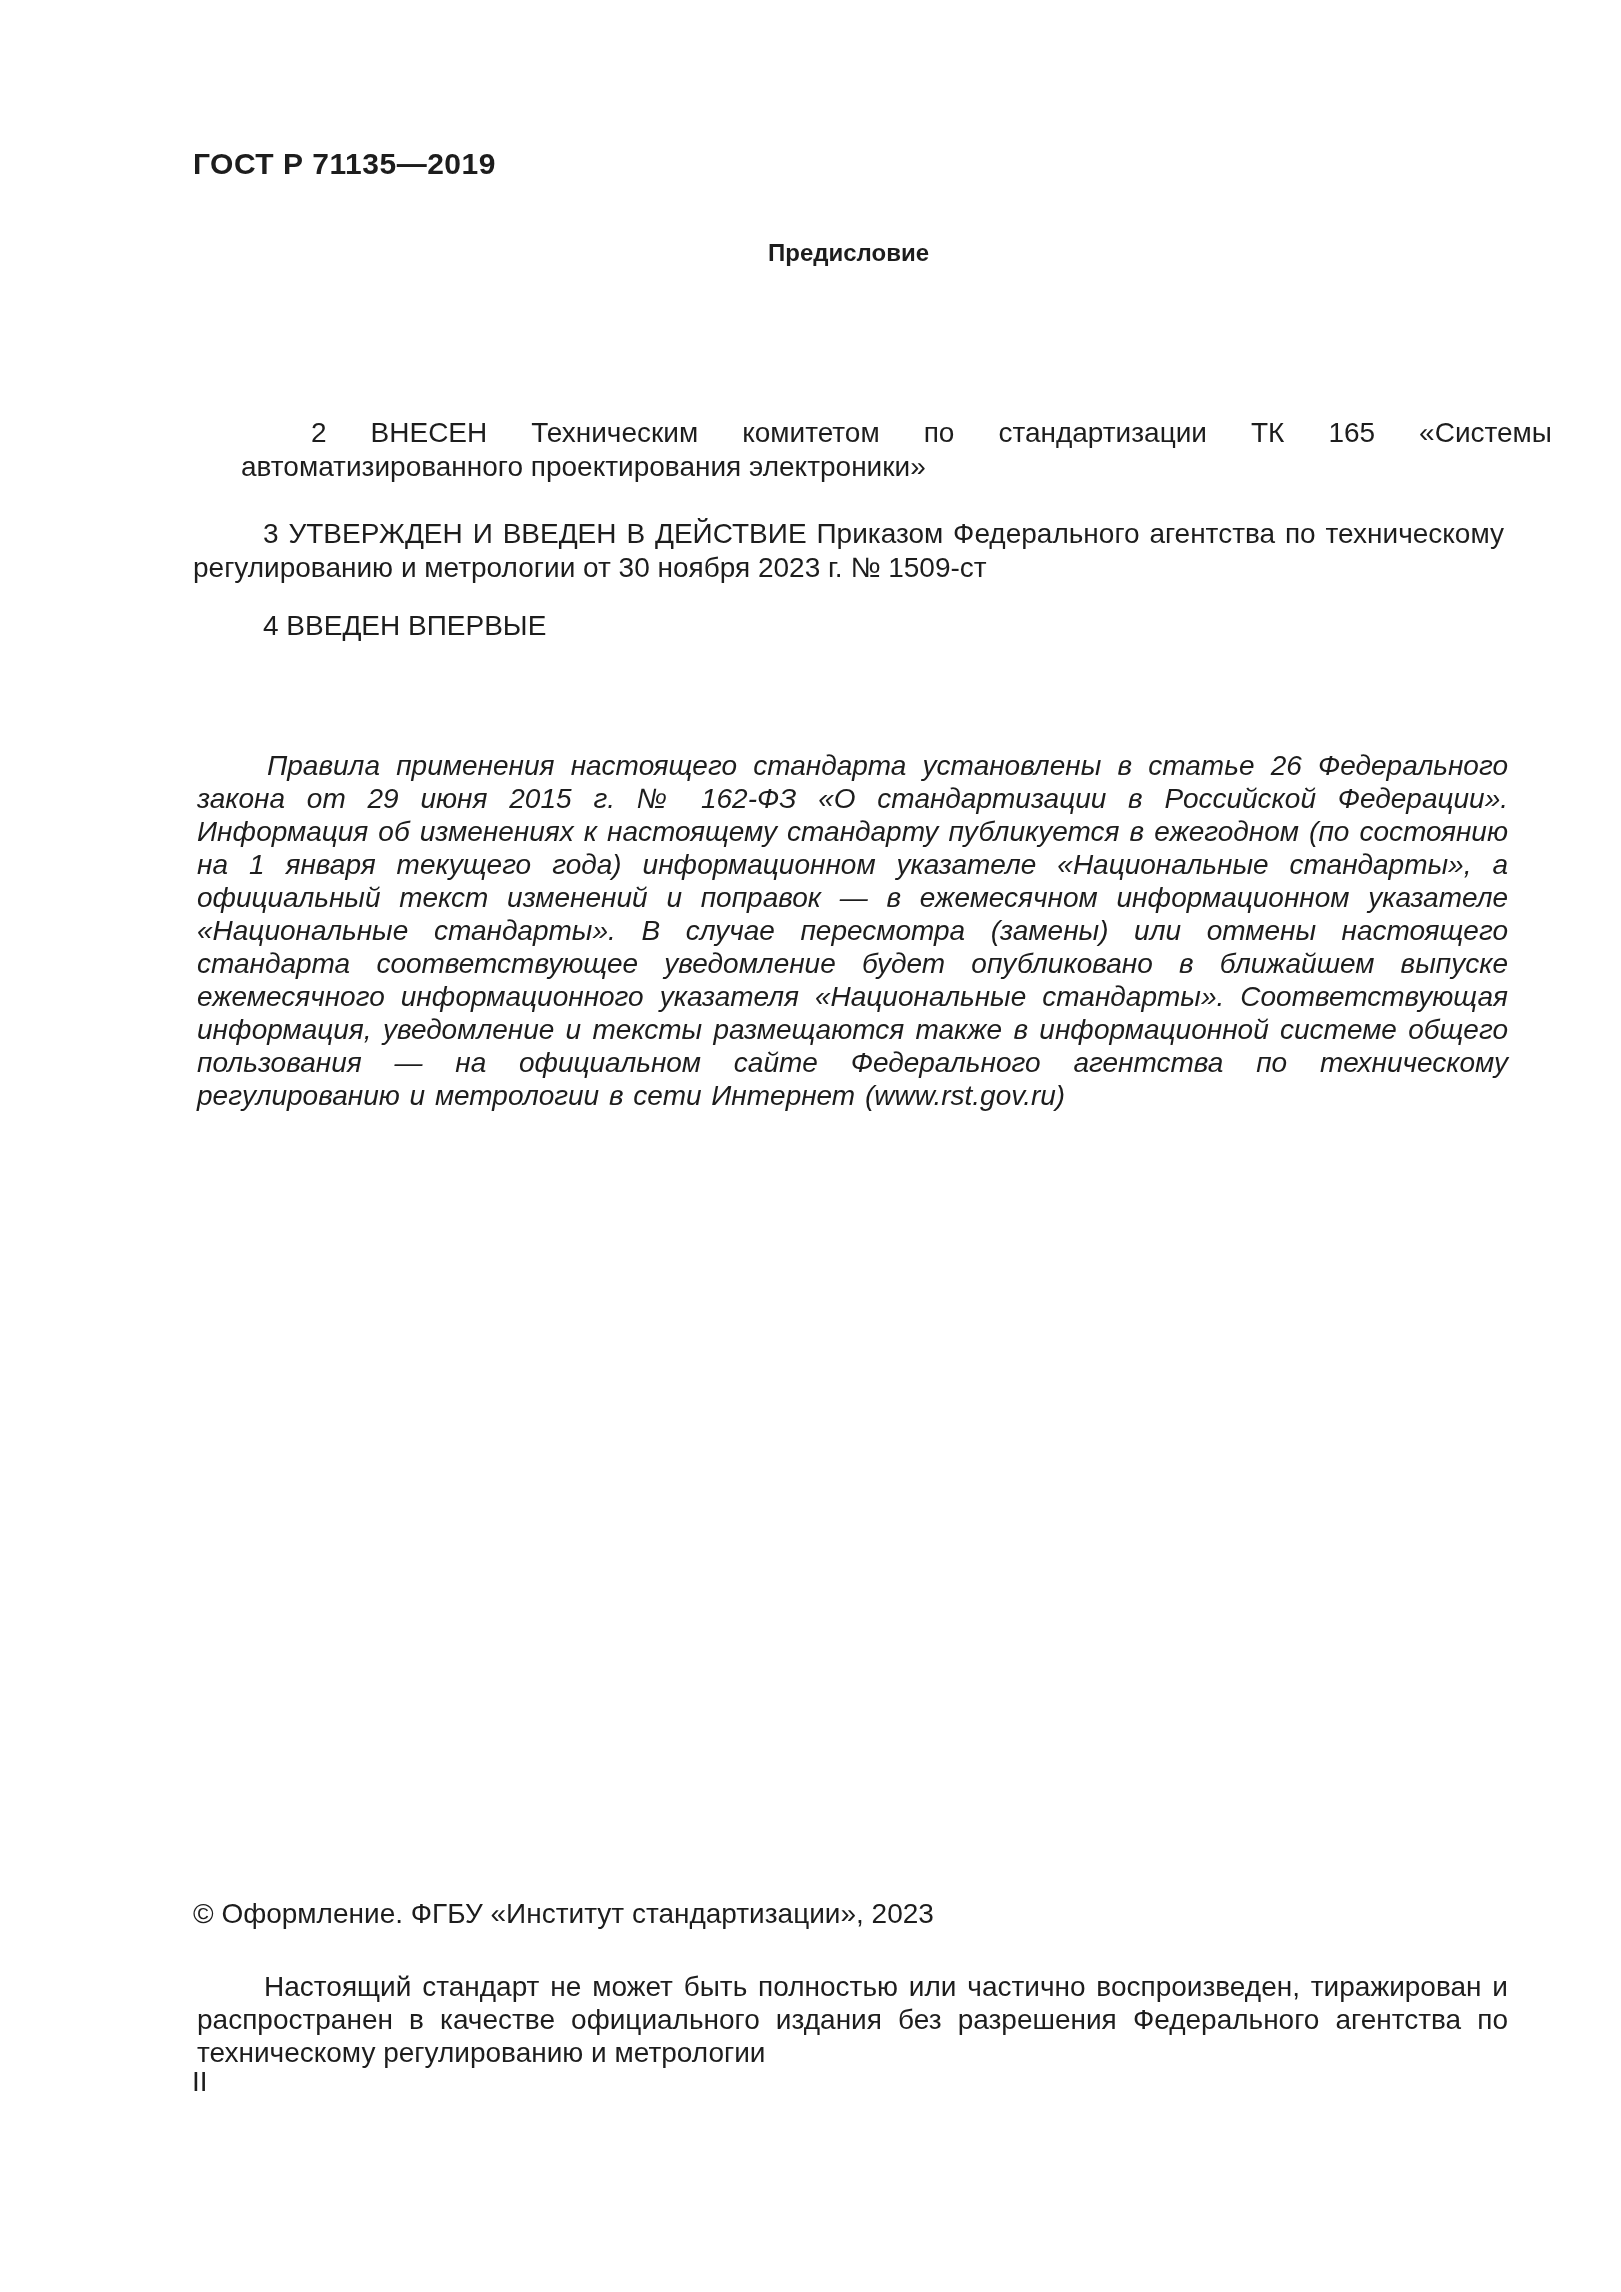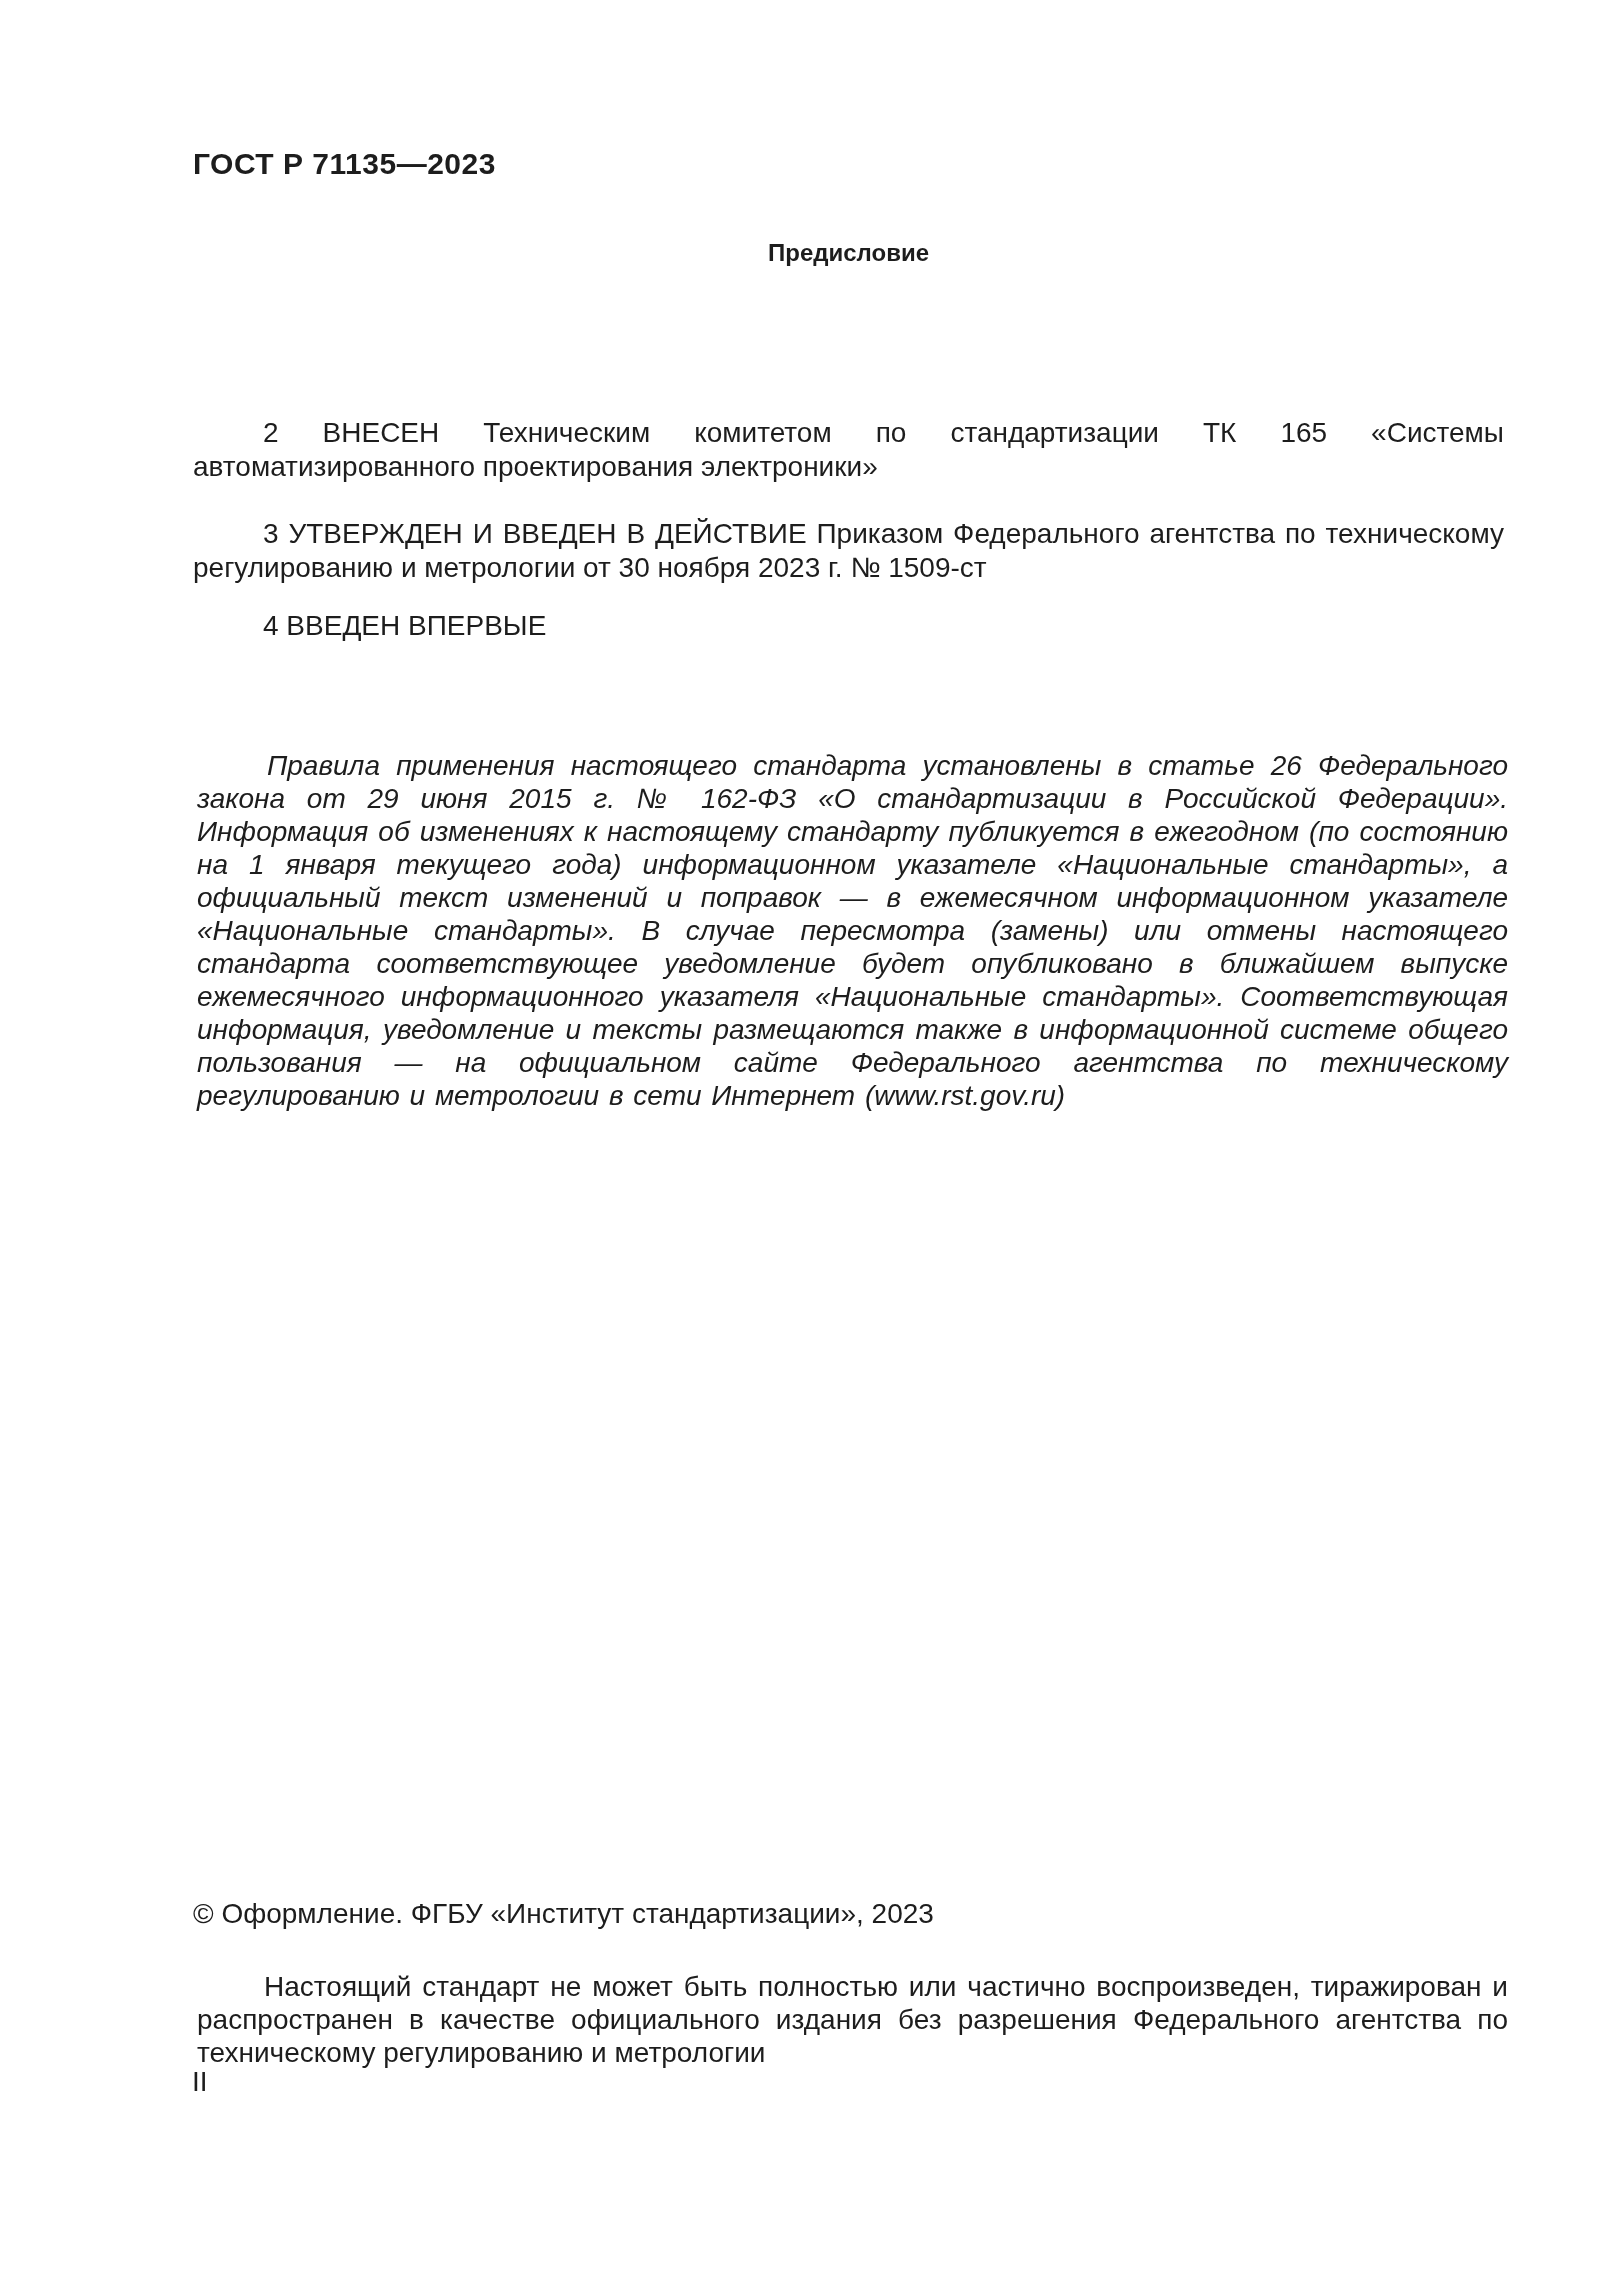--- a/index.html
+++ b/index.html
@@ -38,21 +38,21 @@
     position: absolute;
     left: 193px;
     width: 1311px;
     font-size: 28px;
     line-height: 34px;
     text-align: justify;
     text-indent: 70px;
     margin: 0;
   }
   .par-1 { top: 284px; }
-  .par-2 { top: 416px; }
+  .par-2 { top: 416px; margin-left: 48px; }
   .par-3 { top: 517px; }
   .par-4 { top: 609px; text-align: left; }
   .rules-note {
     position: absolute;
     left: 193px;
     top: 745px;
     width: 1311px;
     font-size: 28px;
     line-height: 33px;
     text-align: justify;
@@ -86,21 +86,21 @@
     left: 192px;
     top: 2066px;
     font-size: 28px;
   }
 </style>
 </head>
 <body>
 
 <div class="page">
 
-  <div class="header-code">ГОСТ Р 71135—2023</div>
+  <div class="header-code">ГОСТ Р 71135—2019</div>
 
   <h1 class="doc-title">Предисловие</h1>
 
 
   <p class="body-par par-2">2  ВНЕСЕН Техническим комитетом по стандартизации ТК 165 «Системы автоматизированного проектирования электроники»</p>
 
   <p class="body-par par-3">3  УТВЕРЖДЕН И ВВЕДЕН В ДЕЙСТВИЕ Приказом Федерального агентства по техническому регулированию и метрологии от 30 ноября 2023 г. № 1509-ст</p>
 
   <p class="body-par par-4">4  ВВЕДЕН ВПЕРВЫЕ</p>
 

